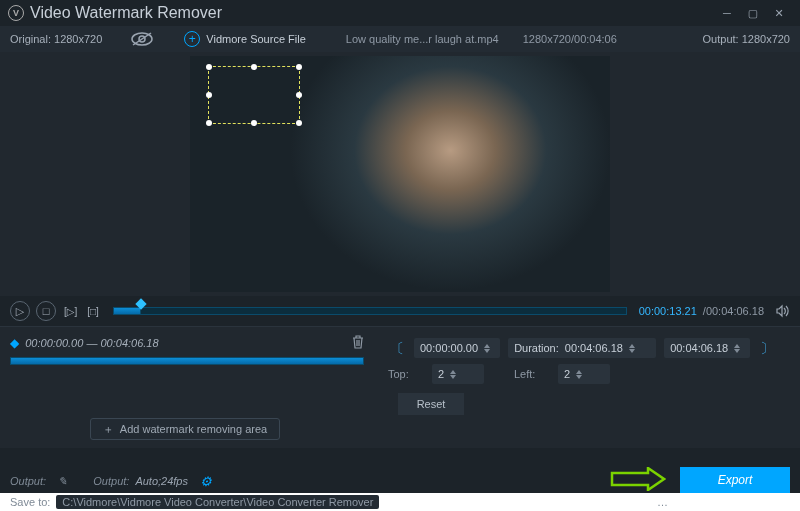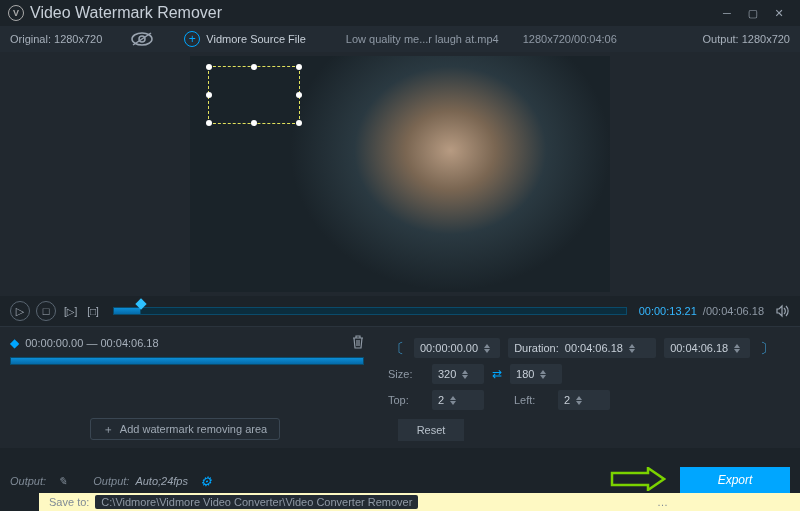--- a/index.html
+++ b/index.html
@@ -91,21 +91,21 @@
 .time-total { color: #8f99a5; }
 .vol { width: 16px; display: flex; align-items: center; justify-content: center; margin-left: 4px; }
 .panels {
   height: 122px; display: flex; background: #21282f;
   border-top: 1px solid #2a333c;
 }
 .panel-left { width: 374px; padding: 8px 10px; position: relative; }
 .panel-right { flex: 1; padding: 8px 14px; }
 .area-row { display: flex; align-items: center; gap: 6px; }
 .area-icon { color: #00a6ff; font-size: 12px; }
-.area-times { color: #a7b0bb; flex: 1; }
+.area-times { color: #a7b0bb; flex: 1; font-style: italic; }
 .trash { color: #8f99a5; cursor: pointer; }
 .area-bar {
   margin-top: 6px; height: 8px;
   background: linear-gradient(#0c8dd6, #056aa8);
   border: 1px solid #0a4b6b;
 }
 .add-btn {
   position: absolute; bottom: 8px; left: 90px;
   width: 190px; height: 22px;
   border: 1px solid #3a4652; border-radius: 3px;
@@ -148,23 +148,22 @@
 }
 .export-btn {
   position: absolute; right: 10px; top: -2px;
   width: 110px; height: 26px; background: #00a6ff;
   color: #fff; display: flex; align-items: center; justify-content: center;
   font-size: 12px; cursor: pointer;
 }
 .saverow {
   position: absolute; left: 0; bottom: 0; right: 0;
   height: 18px; display: flex; align-items: center;
-  padding: 0 10px; gap: 6px; background: #fef9c3;
+  padding: 0 10px; gap: 6px; background: #ffffff;
   color: #7f8a96;
-  margin-left: 39px;
 }
 .savepath {
   background: #232b33; padding: 1px 6px; border-radius: 2px;
   color: #8f99a5;
 }
 .ellips { margin-left: auto; margin-right: 120px; cursor: pointer; letter-spacing: 2px; }
 </style>
 </head>
 <body>
 
@@ -268,38 +267,20 @@
       <div class="numbox">
         <span>00:04:06.18</span>
         <span class="spin">
             <span class="up"></span>
             <span class="dn"></span>
           </span>
       </div>
       <span class="bracket">〕</span>
     </div>
     <div class="row">
-      <span class="label">Size:</span>
-      <div class="numbox" style="min-width:52px">
-        <span>320</span>
-        <span class="spin">
-            <span class="up"></span>
-            <span class="dn"></span>
-          </span>
-      </div>
-      <span class="link">⇄</span>
-      <div class="numbox" style="min-width:52px">
-        <span>180</span>
-        <span class="spin">
-            <span class="up"></span>
-            <span class="dn"></span>
-          </span>
-      </div>
-    </div>
-    <div class="row">
       <span class="label">Top:</span>
       <div class="numbox" style="min-width:52px">
         <span>2</span>
         <span class="spin">
             <span class="up"></span>
             <span class="dn"></span>
           </span>
       </div>
       <span style="width:14px"></span>
       <span class="label">Left:</span>

